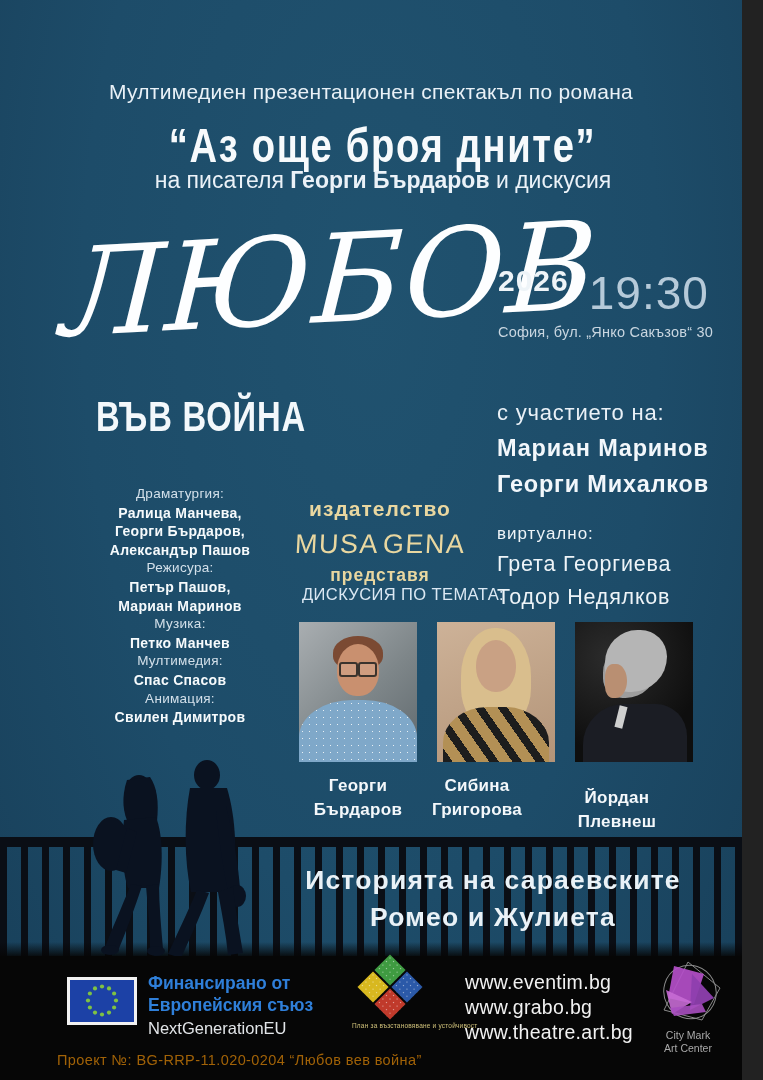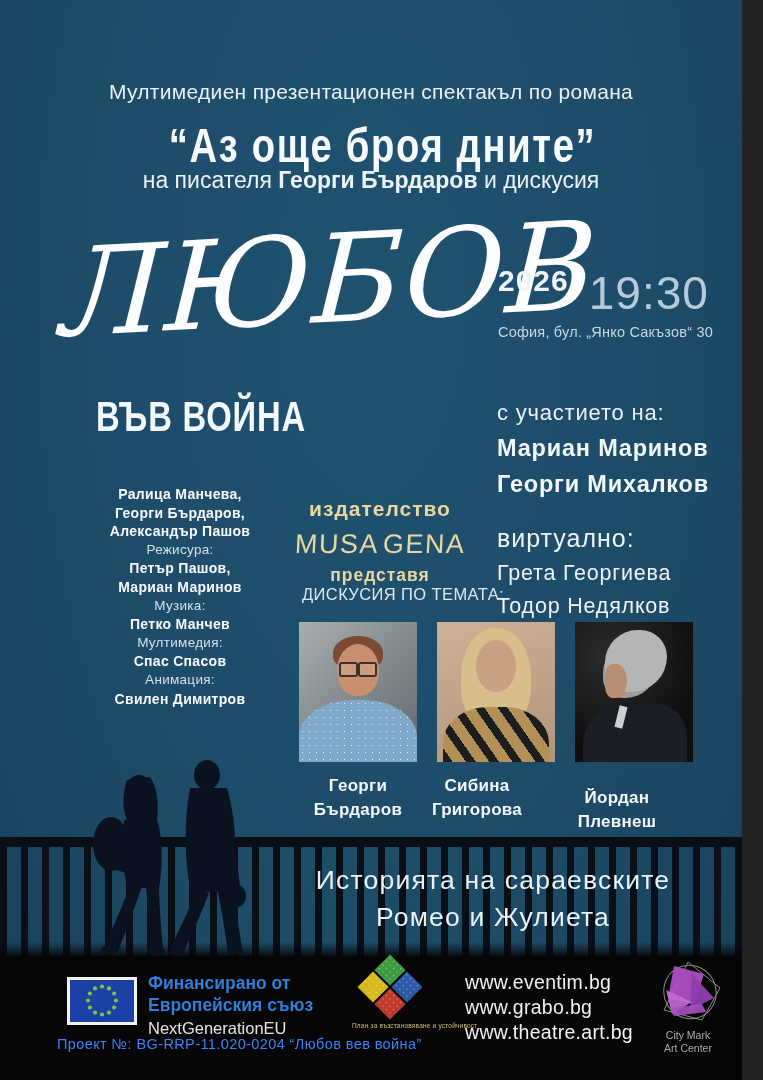--- a/index.html
+++ b/index.html
@@ -5,41 +5,41 @@
   html,body{margin:0;padding:0;background:#222;}
   .poster{
     position:relative;width:742px;height:1080px;overflow:hidden;
     background:radial-gradient(ellipse at 50% 28%, #20526f 0%, #1d4c69 55%, #183f59 100%);
     font-family:"Liberation Sans", sans-serif;color:#eef4f8;
   }
   
   .h-line1{position:absolute;top:80px;left:0;width:100%;text-align:center;font-size:21px;font-weight:500;letter-spacing:.3px;color:#e9f1f7;}
   .h-line2{position:absolute;top:106px;left:12px;width:100%;text-align:center;font-size:46px;font-weight:700;color:#f7fafc;margin-top:12px;}
   .h-line2 span{display:inline-block;transform:scale(.83,1.06);letter-spacing:2px;white-space:nowrap;}
-  .h-line3{position:absolute;top:167px;left:0;width:100%;text-align:center;font-size:23px;font-weight:400;color:#ebf2f8;}
+  .h-line3{position:absolute;top:167px;left:0;width:100%;text-align:center;font-size:23px;font-weight:400;color:#ebf2f8;padding-left:12px;}
   .h-line3 b{font-weight:700;}
   
   .title-script{position:absolute;top:222px;left:62px;width:410px;text-align:center;
     font-family:"DejaVu Serif", serif;font-style:italic;font-weight:400;font-size:122px;line-height:1;
     color:#fdfeff;transform:rotate(-3deg) skewX(-6deg);letter-spacing:2px;}
   .title-sub{position:absolute;top:392px;left:96px;font-size:41px;font-weight:700;color:#f3f8fb;
     transform:scale(.8,1.05);transform-origin:left top;letter-spacing:1px;white-space:nowrap;}
   
   .event{position:absolute;left:498px;top:262px;}
   .ev-d1{font-size:30px;font-weight:700;letter-spacing:1px;}
   .ev-row{display:flex;align-items:flex-start;margin-top:2px;}
   .ev-d2{font-size:30px;font-weight:700;letter-spacing:1px;}
   .ev-time{font-size:46px;font-weight:300;color:#b6cad9;margin-left:20px;position:relative;top:2px;letter-spacing:1px;}
   .ev-venue{font-size:18.5px;font-weight:700;margin-top:16px;letter-spacing:.4px;}
   .ev-addr{font-size:14.5px;color:#c9d6e0;margin-top:6px;letter-spacing:.2px;}
   
   .participants{position:absolute;left:497px;top:400px;}
   .p-head{font-size:22px;font-weight:400;letter-spacing:.8px;color:#eaf1f7;}
   .p-name{font-size:23.5px;font-weight:600;letter-spacing:.8px;color:#f2f7fb;margin-top:9px;}
-  .p-virt{margin-top:26px;font-size:25px;font-weight:500;letter-spacing:1px;}
+  .p-virt{margin-top:26px;font-size:17px;font-weight:500;letter-spacing:1px;}
   .p-vname{font-size:21.5px;font-weight:500;letter-spacing:.8px;margin-top:8px;}
   
   .credits{position:absolute;left:75px;top:485px;width:210px;text-align:center;line-height:18.6px;}
   .c-label{font-size:13.5px;font-weight:400;color:#d3e0ea;letter-spacing:.3px;}
   .c-name{font-size:14px;font-weight:700;color:#f6fafc;letter-spacing:.3px;}
   
   .publisher{position:absolute;left:295px;top:449px;width:170px;text-align:center;color:#e9d7a0;}
   .pub-top{font-size:21px;font-weight:700;letter-spacing:1px;margin-top:48px;}
   .pub-logo{display:flex;align-items:center;justify-content:center;margin-top:4px;}
   .pub-word{font-size:27px;font-weight:500;letter-spacing:1.5px;transform:skewX(-3deg);}
@@ -69,36 +69,36 @@
   .ph-name{position:absolute;top:774px;width:118px;text-align:center;font-size:17px;font-weight:700;line-height:24px;color:#f4f8fb;letter-spacing:.3px;}
   .ph-name.n1{left:299px;} .ph-name.n2{left:418px;} .ph-name.n3{left:558px;margin-top:12px;}
   
   .railing{position:absolute;left:0;top:846px;width:763px;height:112px;
     background:repeating-linear-gradient(90deg,#0a0e15 0 7px,transparent 7px 21px);}
   .railing::before{content:"";position:absolute;left:0;top:-9px;width:100%;height:10px;background:#0a0e15;}
   .railing::after{content:"";position:absolute;left:0;bottom:0;width:100%;height:16px;
     background:linear-gradient(to bottom,transparent,#060606);}
   .silhouettes{position:absolute;left:0;top:728px;}
   .tagline{position:absolute;left:243px;top:862px;width:500px;text-align:center;
-    font-size:26.5px;font-weight:400;line-height:37px;letter-spacing:1.2px;color:#eaf2f7;}
+    font-size:26.5px;font-weight:700;line-height:37px;letter-spacing:1.2px;color:#eaf2f7;}
   
   .footer{position:absolute;left:0;top:956px;width:763px;height:124px;background:#060606;color:#e8e8e8;}
   .eu-flag{position:absolute;left:67px;top:21px;}
   .eu-text{position:absolute;left:148px;top:16px;}
   .eu-l1,.eu-l2{font-size:17.5px;font-weight:700;color:#2f7fd9;line-height:22px;}
   .eu-l3{font-size:16.5px;font-weight:400;color:#e2e5e8;margin-top:3px;}
   .plan{position:absolute;left:352px;top:8px;width:76px;text-align:center;}
   .plan-diamond{width:46px;height:46px;margin:0 auto;transform:rotate(45deg);display:grid;grid-template:1fr 1fr/1fr 1fr;gap:2px;}
   .plan-diamond i{display:block;background-image:radial-gradient(circle 1px,rgba(255,255,255,.55) 40%,transparent 45%);background-size:5px 5px;}
   .pd-g{background-color:#3f9b41;} .pd-b{background-color:#2b59a8;} .pd-y{background-color:#d8b81f;} .pd-r{background-color:#c03a2b;}
   .plan-cap{margin-top:12px;font-size:6.5px;color:#cfc07a;white-space:nowrap;letter-spacing:.2px;}
   .sites{position:absolute;left:465px;top:14px;font-size:19.5px;line-height:25px;color:#f1f1f1;letter-spacing:.3px;}
   .citymark{position:absolute;left:638px;top:4px;width:100px;text-align:center;}
   .cm-cap{font-size:10.5px;color:#a9a9a9;line-height:13px;margin-top:1px;}
-  .project{position:absolute;left:57px;top:80px;font-size:14.5px;color:#3b82f6;letter-spacing:.4px;}
+  .project{position:absolute;left:57px;top:96px;font-size:14.5px;color:#a16207;letter-spacing:.4px;}
 </style>
 </head>
 <body>
 
 <div class="poster">
 
   <div class="h-line1">Мултимедиен презентационен спектакъл по романа</div>
   <div class="h-line2"><span>“Аз още броя дните”</span></div>
   <div class="h-line3"><span>на писателя </span><b>Георги Бърдаров</b><span> и дискусия</span></div>
 
@@ -116,20 +116,21 @@
   <div class="participants">
     <div class="p-head">с участието на:</div>
     <div class="p-name">Мариан Маринов</div>
     <div class="p-name">Георги Михалков</div>
     <div class="p-virt">виртуално:</div>
     <div class="p-vname">Грета Георгиева</div>
     <div class="p-vname">Тодор Недялков</div>
   </div>
 
   <div class="credits">
+    <div class="c-label">Драматургия:</div>
     <div class="c-name">Ралица Манчева,</div>
     <div class="c-name">Георги Бърдаров,</div>
     <div class="c-name">Александър Пашов</div>
     <div class="c-label">Режисура:</div>
     <div class="c-name">Петър Пашов,</div>
     <div class="c-name">Мариан Маринов</div>
     <div class="c-label">Музика:</div>
     <div class="c-name">Петко Манчев</div>
     <div class="c-label">Мултимедия:</div>
     <div class="c-name">Спас Спасов</div>

